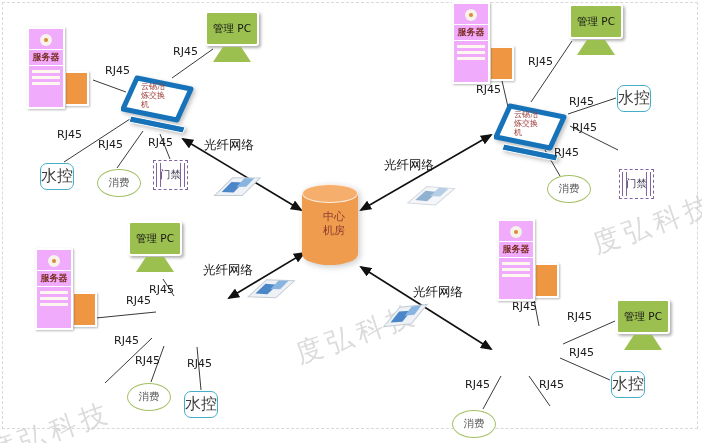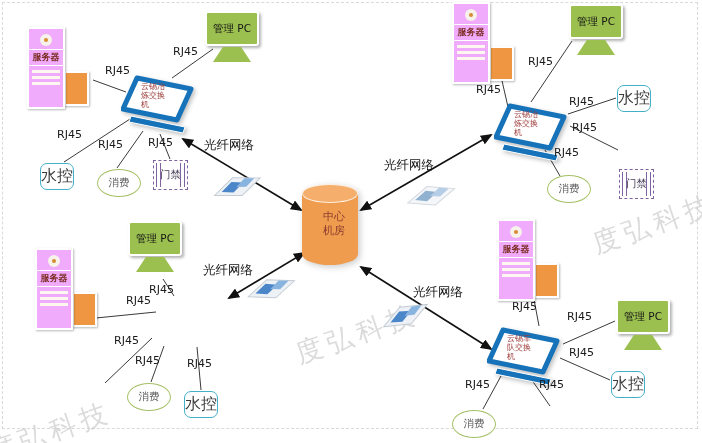--- a/index.html
+++ b/index.html
@@ -258,27 +258,20 @@
           <i></i>
           <i></i>
           <i></i>
         </div>
     </div>
   </div>
   <div class="node pc" style="left:616px;top:299px;">
     <div class="pc-screen">管理 PC</div>
     <div class="pc-stand"></div>
   </div>
-  <div class="node switch" style="left:487px;top:324px;">
-    <svg width="80" height="64" viewBox="0 0 80 64">
-      <polygon points="16,6 70,17 56,48 2,37" fill="#ffffff" stroke="#1673B9" stroke-width="5" stroke-linejoin="round"></polygon>
-      <polygon points="10,44 64,55 62,61 8,50" fill="#1673B9" stroke="#ffffff" stroke-width="1"></polygon>
-    </svg>
-    <div class="sw-label">云锡车队交换机</div>
-  </div>
   <div class="node water" style="left:611px;top:371px;">
     <span>水控</span>
   </div>
   <div class="node consume" style="left:452px;top:410px;">
     <span>消费</span>
   </div>
 
   <div class="rj45" style="left:512px;top:300px;">RJ45</div>
   <div class="rj45" style="left:567px;top:310px;">RJ45</div>
   <div class="rj45" style="left:569px;top:346px;">RJ45</div>

